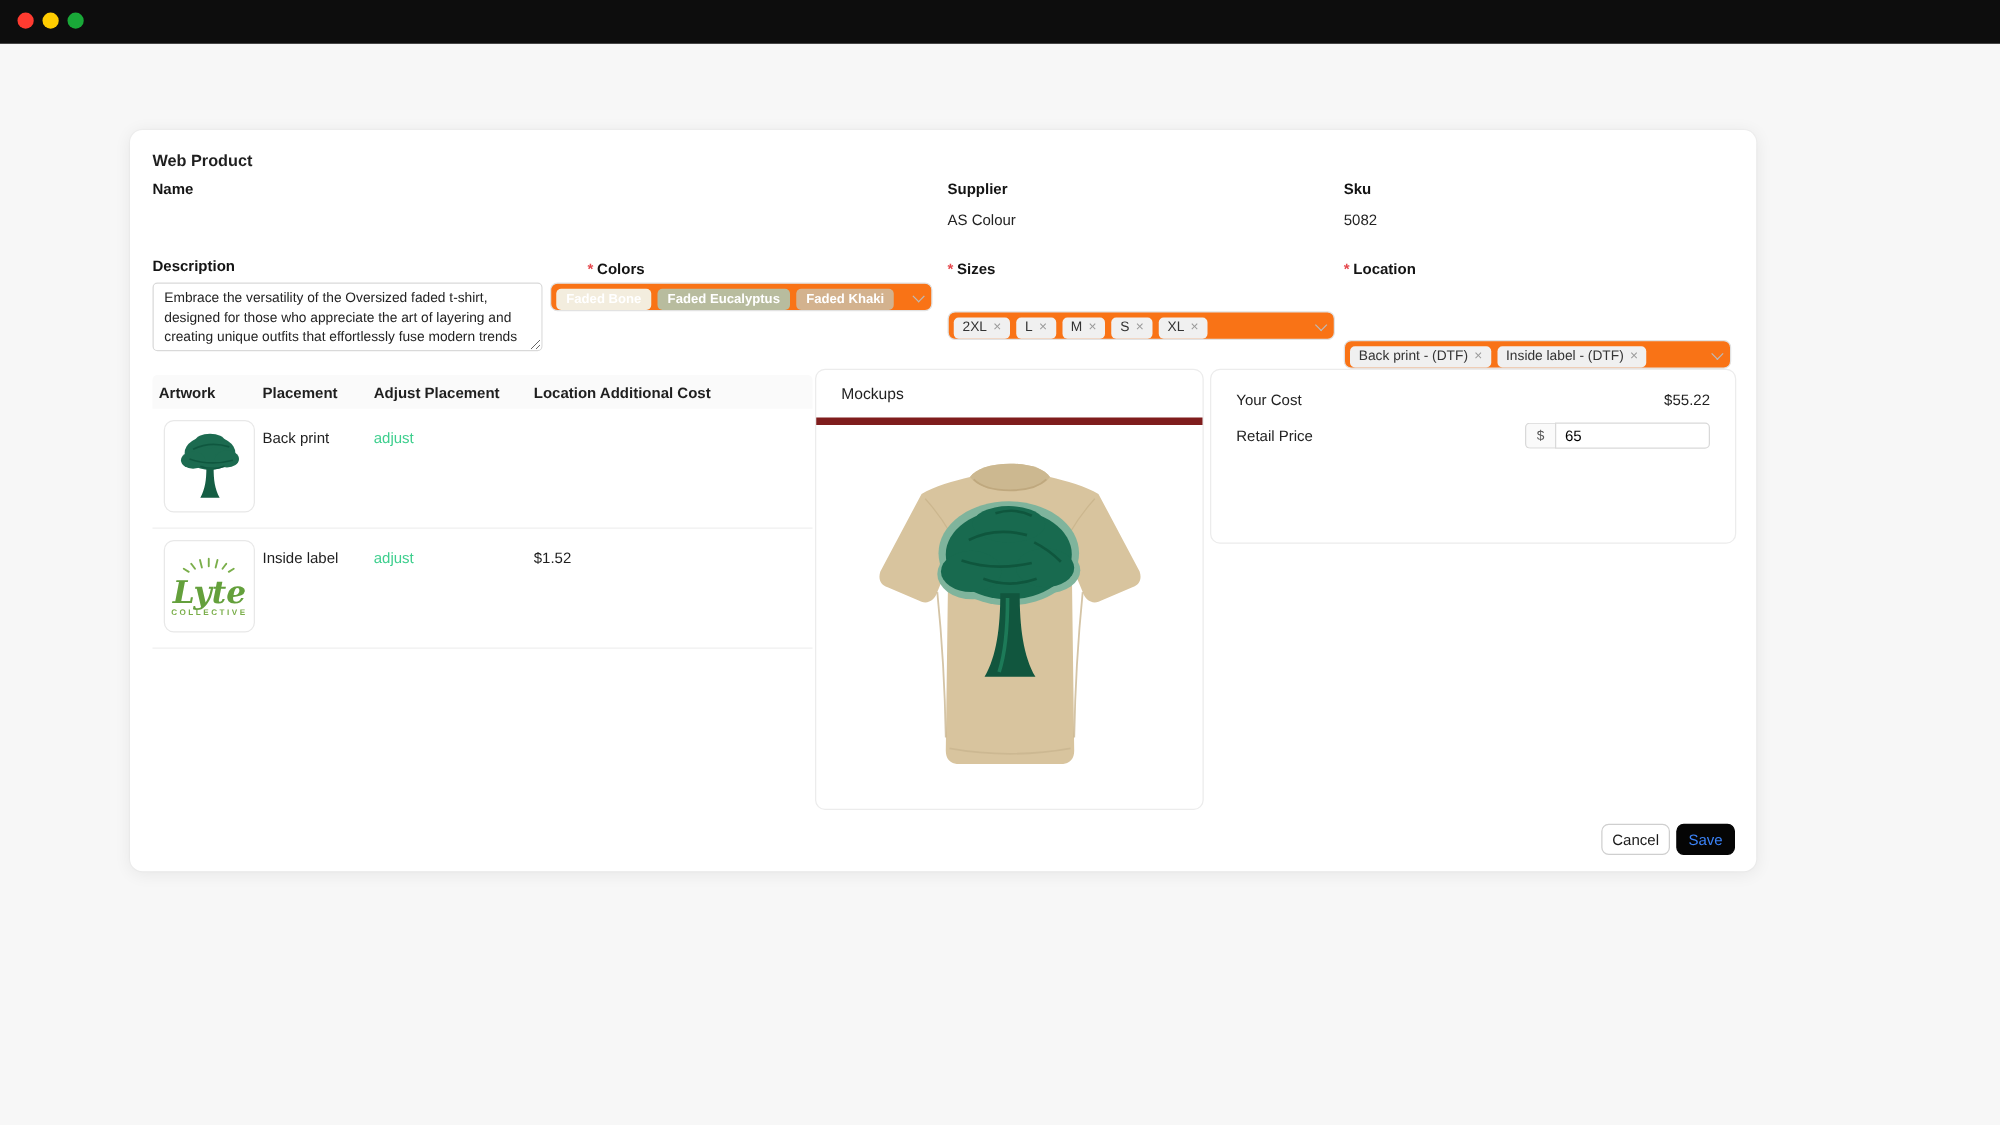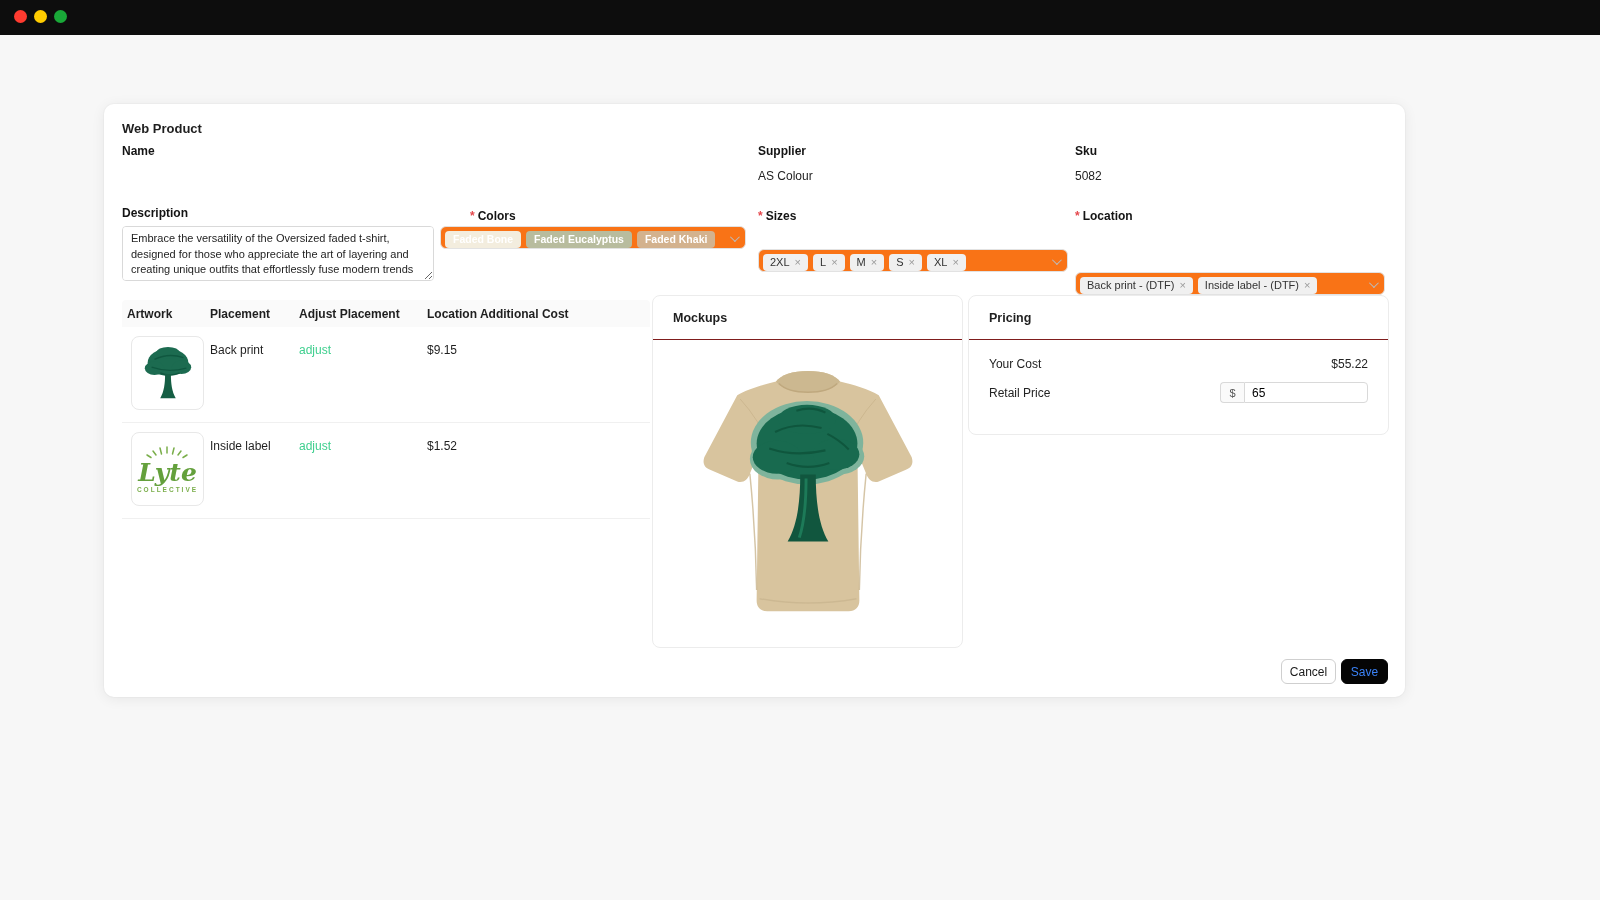--- a/index.html
+++ b/index.html
@@ -45,21 +45,21 @@
   .col-placement { width:89px; }
   .col-adjust { width:128px; }
   .col-cost { width:222px; }
   .tbl-row { display:flex; border-bottom:1px solid #f0f0f0; padding:9px 0 12px; }
   .thumb { width:73px; height:74px; border:1px solid #e8e8e8; border-radius:8px; background:#fff; display:flex; align-items:center; justify-content:center; margin-left:4px; }
   .cell-text { font-size:12px; padding-top:7px; }
   .adjust-link { font-size:12px; padding-top:7px; color:#3ecf8e; cursor:pointer; }
 
   
   .panel { position:absolute; background:#fff; border:1px solid #ececec; border-radius:8px; }
-  .panel-head { height:44px; display:flex; align-items:center; padding-left:20px; font-size:12.5px; font-weight:bold; border-bottom:1px solid #7f1d1d; }
+  .panel-head { height:44px; display:flex; align-items:center; padding-left:20px; font-size:12.5px; font-weight:normal; border-bottom:6px solid #7f1d1d; }
 
   .price-row { display:flex; align-items:center; justify-content:space-between; padding:0 20px; }
 
   .input-group { display:flex; }
   .addon { width:24px; height:21px; background:#fafafa; border:1px solid #d9d9d9; border-right:none; border-radius:4px 0 0 4px; font-size:11px; color:#555; display:flex; align-items:center; justify-content:center; }
   .retail-input { width:124px; height:21px; border:1px solid #d9d9d9; border-radius:0 4px 4px 0; font-size:12px; padding:0 7px; font-family:"Liberation Sans", sans-serif; outline:none; }
 
   
   .btn { position:absolute; height:25px; border-radius:6px; font-size:12px; font-family:"Liberation Sans", sans-serif; cursor:pointer; display:flex; align-items:center; justify-content:center; }
   .btn-cancel { left:1177px; top:555px; width:55px; background:#fff; border:1px solid #cfcfcf; color:#1a1a1a; }
@@ -170,21 +170,20 @@
               <path d="M16,17 q14,-7 30,-2"></path>
               <path d="M13,25 q17,6 36,1"></path>
               <path d="M22,31 q10,4 20,0"></path>
             </g>
             <path d="M27,32 C27,42 26,50 22,57 L38,57 C34,50 33,42 33,32 Z" fill="#155e44"></path>
           </svg>
         </div>
       </div>
       <div class="col-placement cell-text">Back print</div>
       <div class="col-adjust"><span class="adjust-link" style="display:inline-block;">adjust</span></div>
-      <div class="col-cost cell-text">$9.15</div>
     </div>
 
     <div class="tbl-row">
       <div class="col-artwork">
         <div class="thumb">
           <div class="lyte-wrap">
             <svg width="56" height="14" viewBox="0 0 56 14">
               <g stroke="#7aae4a" stroke-width="1.5" stroke-linecap="round">
                 <line x1="28" y1="2" x2="28" y2="8"></line>
                 <line x1="21" y1="3" x2="22.5" y2="9"></line>
@@ -247,21 +246,20 @@
           <path d="M150,88 q12,6 22,16"></path>
         </g>
 
         <path d="M122,130 C122,158 119,182 109,199 L151,199 C141,182 138,158 138,130 Z" fill="#11563e"></path>
         <path d="M128,134 C128,160 126,180 121,195" stroke="#1d7a58" stroke-width="3" fill="none"></path>
       </svg>
     </div>
   </div>
 
   <div class="panel" style="left:864px; top:191px; width:421px; height:140px;">
-    <div class="panel-head">Pricing</div>
     <div class="price-row" style="margin-top:17px;">
       <span class="value">Your Cost</span>
       <span class="value">$55.22</span>
     </div>
     <div class="price-row" style="margin-top:11px;">
       <span class="value">Retail Price</span>
       <span class="input-group">
         <span class="addon">$</span>
         <input class="retail-input" value="65" style="">
       </span>

